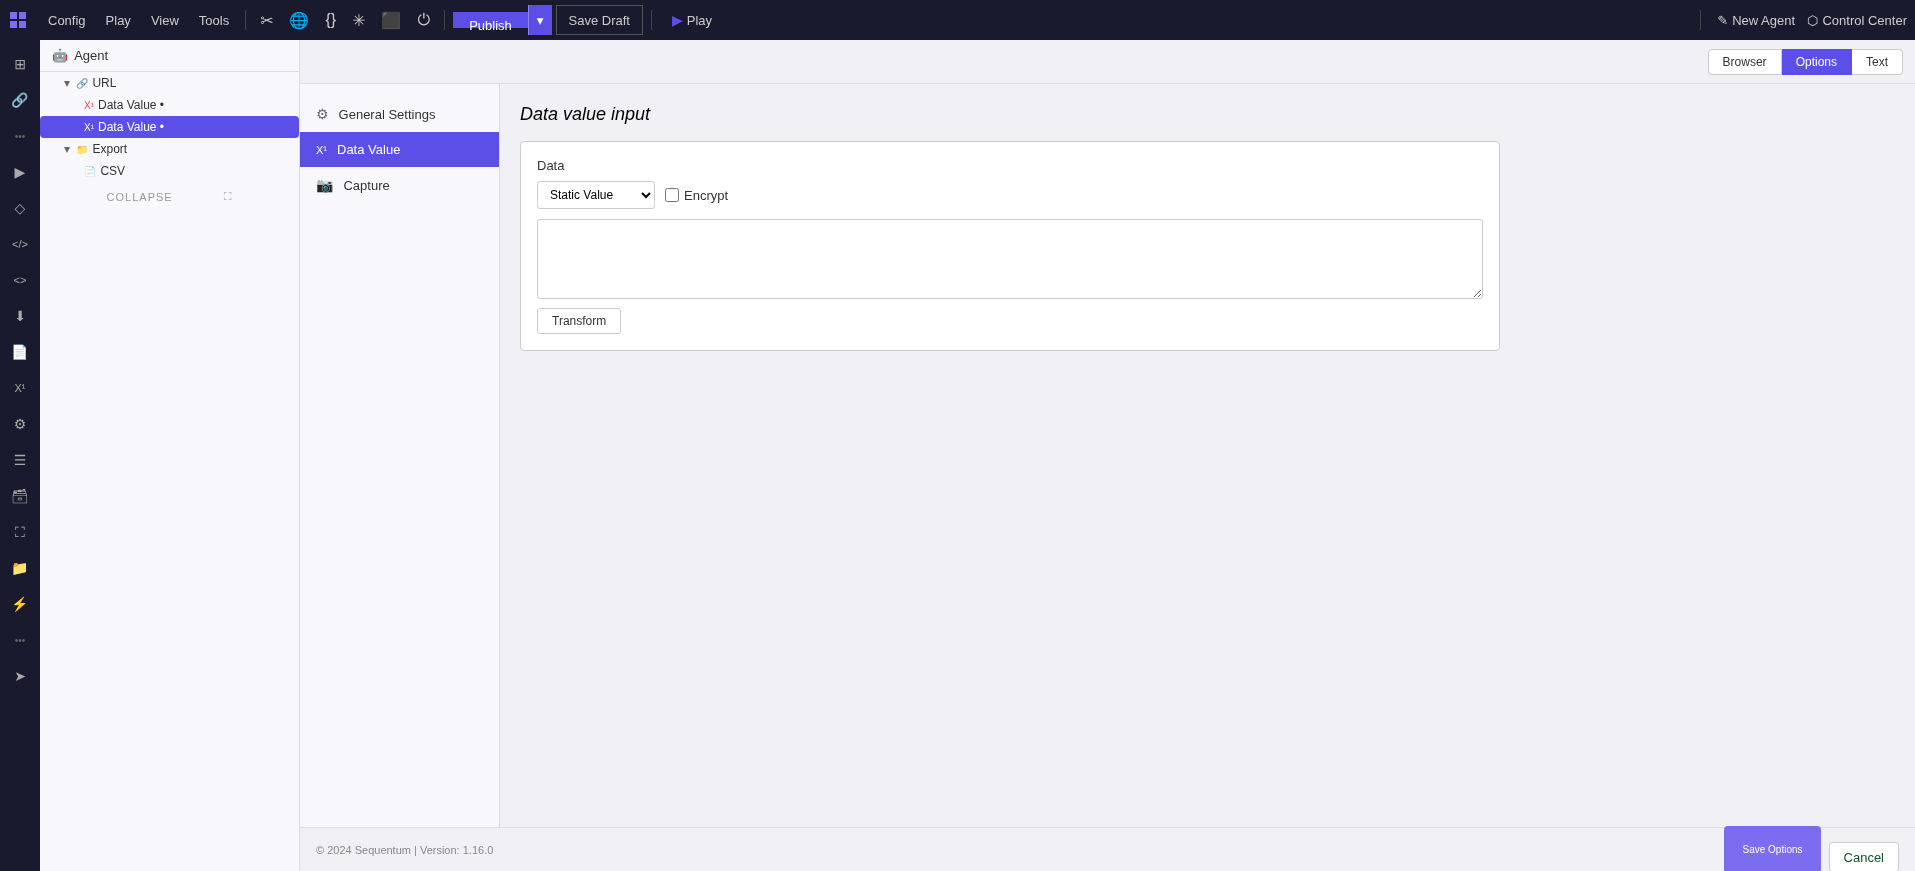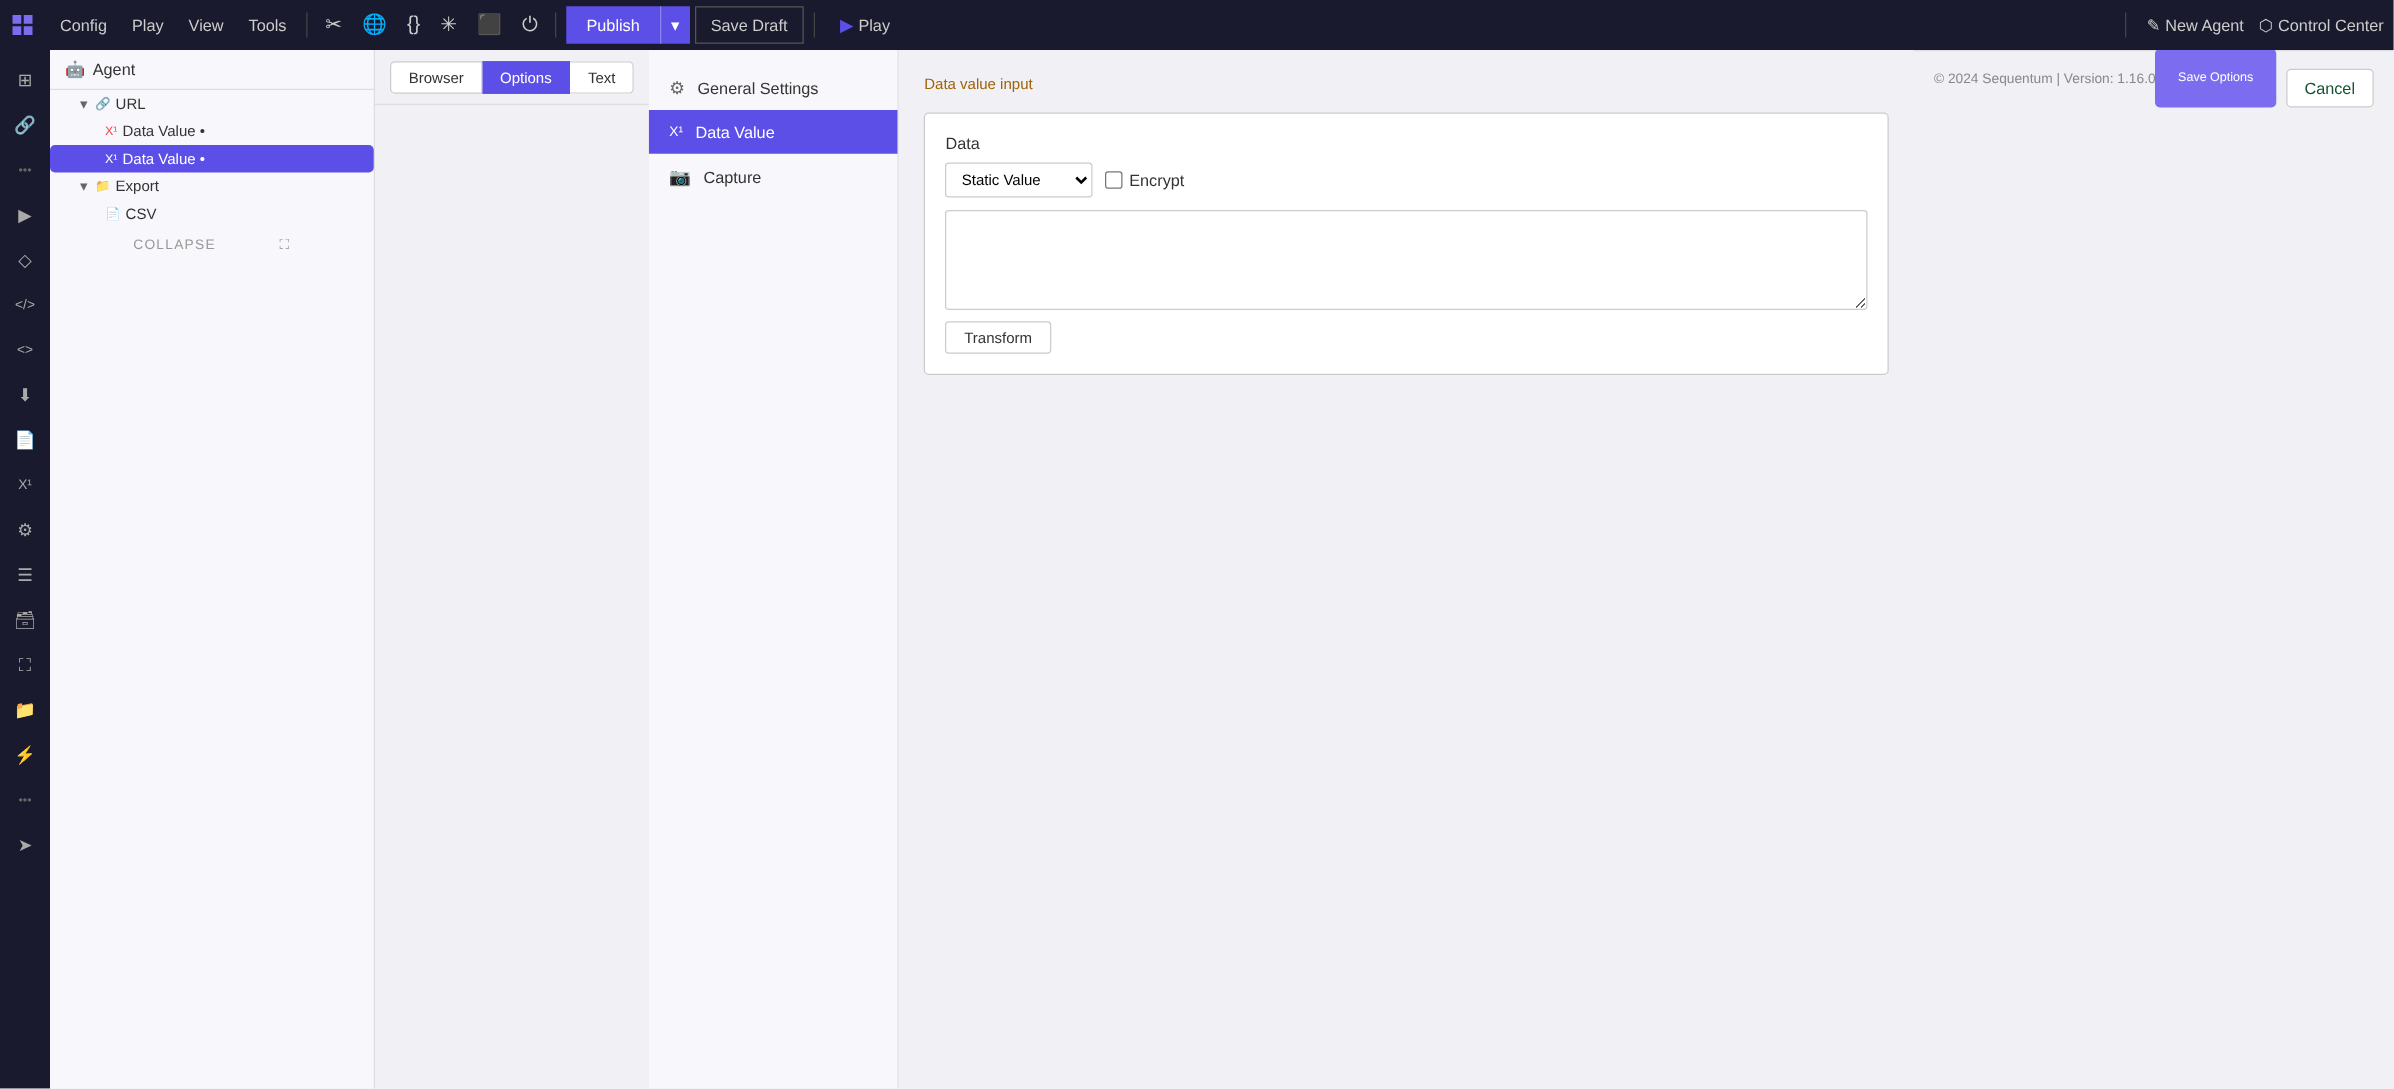--- a/index.html
+++ b/index.html
@@ -8,21 +8,21 @@
     
     .menu-bar {
       display: flex; align-items: center; background: #1a1a2e; color: #ccc; height: 40px; padding: 0 8px; gap: 4px; flex-shrink: 0;
     }
     .menu-logo { color: white; font-size: 16px; font-weight: bold; margin-right: 8px; display: flex; align-items: center; }
     .menu-item { color: #ccc; padding: 4px 8px; cursor: pointer; font-size: 13px; }
     .menu-separator { width: 1px; height: 20px; background: #444; margin: 0 4px; }
     .menu-icon { color: #ccc; padding: 4px 6px; cursor: pointer; font-size: 16px; }
 
     .publish-btn-group { display: flex; align-items: center; }
-    .publish-btn { background: #5b4fe8; color: white; border: none; padding: 6px 16px; cursor: pointer; font-size: 13px; font-weight: 500; height: 30px; }
+    .publish-btn { background: #5b4fe8; color: white; border: none; padding: 6px 16px; cursor: pointer; font-size: 13px; font-weight: 500; height: 16px; }
     .publish-dropdown { background: #5b4fe8; color: white; border: none; border-left: 1px solid rgba(255,255,255,0.3); padding: 6px 8px; cursor: pointer; height: 30px; }
     .save-draft-btn { background: transparent; color: #ccc; border: 1px solid #555; padding: 6px 12px; cursor: pointer; font-size: 13px; height: 30px; }
     .play-btn { background: transparent; color: #ccc; border: none; padding: 6px 12px; cursor: pointer; font-size: 13px; display: flex; align-items: center; gap: 4px; height: 30px; }
     .play-triangle { color: #5b4fe8; font-size: 14px; }
 
     .menu-right { margin-left: auto; display: flex; align-items: center; gap: 12px; }
     .new-agent-btn { color: #ccc; cursor: pointer; display: flex; align-items: center; gap: 4px; }
     .control-center-btn { color: #ccc; cursor: pointer; display: flex; align-items: center; gap: 4px; }
 
     
@@ -46,21 +46,21 @@
     .tree-item.active { background: #5b4fe8; color: white; border-radius: 4px; }
     .tree-item.active .tree-item-icon { color: white; }
     .tree-item-indent { width: 16px; flex-shrink: 0; }
     .tree-item-toggle { width: 12px; flex-shrink: 0; color: #666; }
     .tree-item-icon { font-size: 12px; margin-right: 4px; color: #666; }
     .tree-item-label { flex: 1; white-space: nowrap; overflow: hidden; text-overflow: ellipsis; }
 
     .collapse-btn { display: flex; align-items: center; justify-content: center; padding: 8px; cursor: pointer; color: #999; font-size: 11px; text-transform: uppercase; letter-spacing: 1px; gap: 47px; }
 
     
-    .content-area { flex: 1; display: flex; flex-direction: row; overflow: hidden; }
+    .content-area { flex: 1; display: flex; flex-direction: column; overflow: hidden; }
 
     
     .top-bar { display: flex; align-items: center; justify-content: flex-end; padding: 8px 12px; background: #f0f0f5; border-bottom: 1px solid #ddd; height: 44px; }
     .tab-group { display: flex; align-items: center; gap: 0; }
     .tab-btn { padding: 5px 14px; border: 1px solid #ccc; background: white; cursor: pointer; font-size: 12px; color: #333; }
     .tab-btn:first-child { border-radius: 4px 0 0 4px; }
     .tab-btn:last-child { border-radius: 0 4px 4px 0; }
     .tab-btn.active { background: #5b4fe8; color: white; border-color: #5b4fe8; }
     .tab-btn:not(:first-child) { border-left: none; }
 
@@ -70,21 +70,21 @@
     
     .settings-nav { width: 200px; background: #f8f8fc; border-right: 1px solid #ddd; padding: 12px 0; flex-shrink: 0; }
     .settings-nav-item { display: flex; align-items: center; padding: 10px 16px; cursor: pointer; font-size: 13px; color: #333; gap: 10px; }
     .settings-nav-item.active { background: #5b4fe8; color: white; border-radius: 0; }
     .settings-nav-item.active .nav-icon { color: white; }
     .nav-icon { font-size: 14px; color: #666; }
 
     
     .right-panel { flex: 1; padding: 20px; background: #f0f0f5; overflow-y: auto; }
 
-    .panel-title { font-size: 12px; font-weight: 500; color: #a16207; margin-bottom: 16px; }
+    .panel-title { font-size: 18px; font-weight: 500; color: #000000; margin-bottom: 16px; font-style: italic; }
 
     .data-card { background: white; border: 1px solid #ccc; border-radius: 4px; padding: 16px; max-width: 980px; }
 
     .data-label { font-size: 13px; color: #333; margin-bottom: 8px; font-weight: 500; }
 
     .data-row { display: flex; align-items: center; gap: 10px; margin-bottom: 10px; }
 
     .static-value-select { padding: 5px 8px; border: 1px solid #ccc; border-radius: 3px; font-size: 12px; background: white; cursor: pointer; }
 
     .encrypt-label { display: flex; align-items: center; gap: 5px; font-size: 13px; color: #333; cursor: pointer; }

